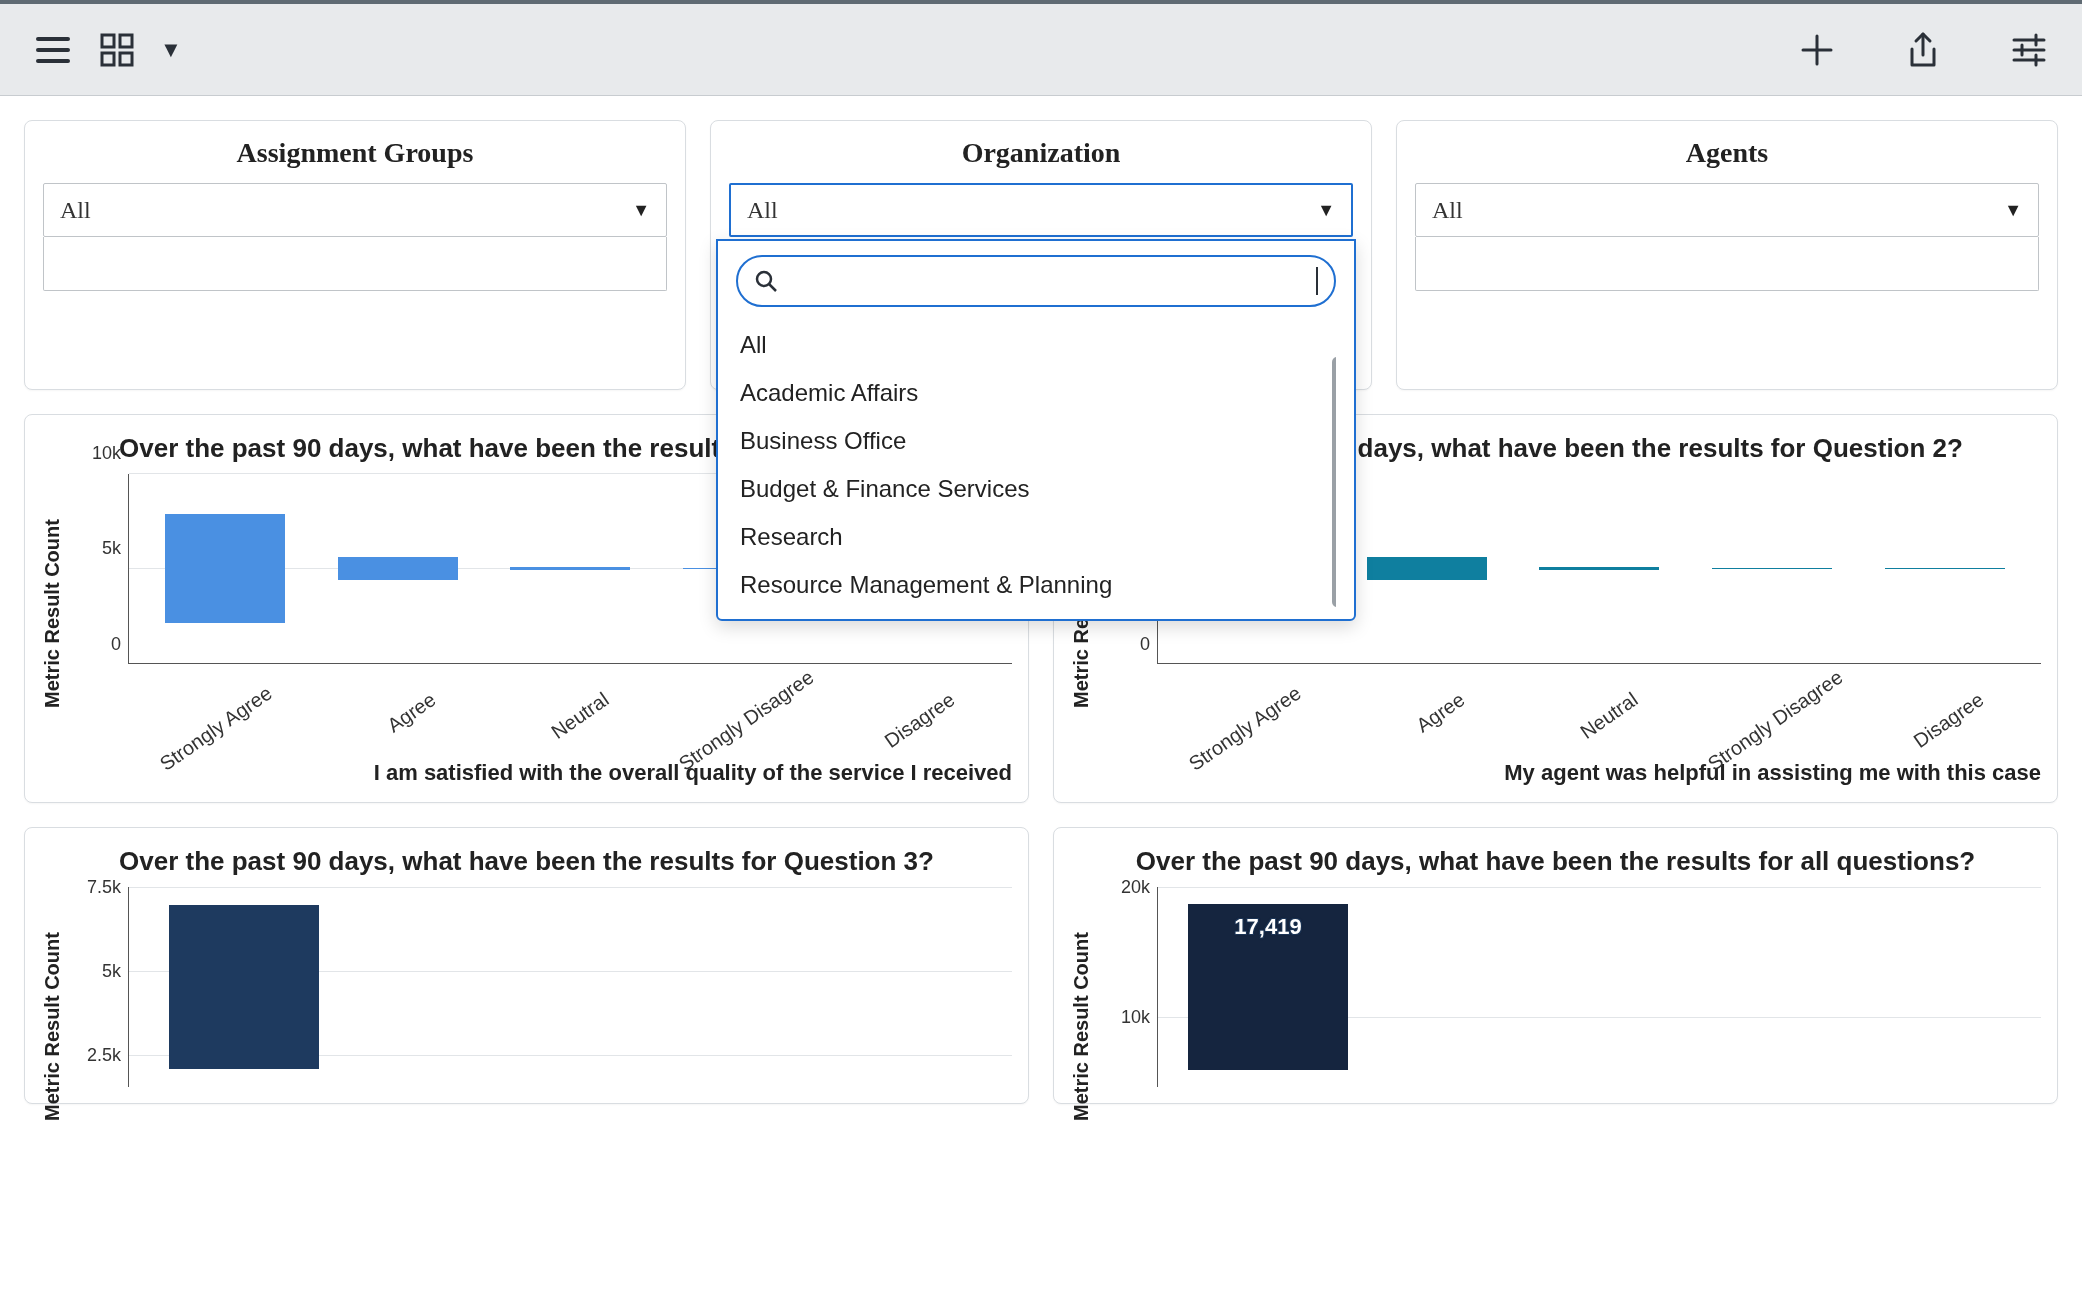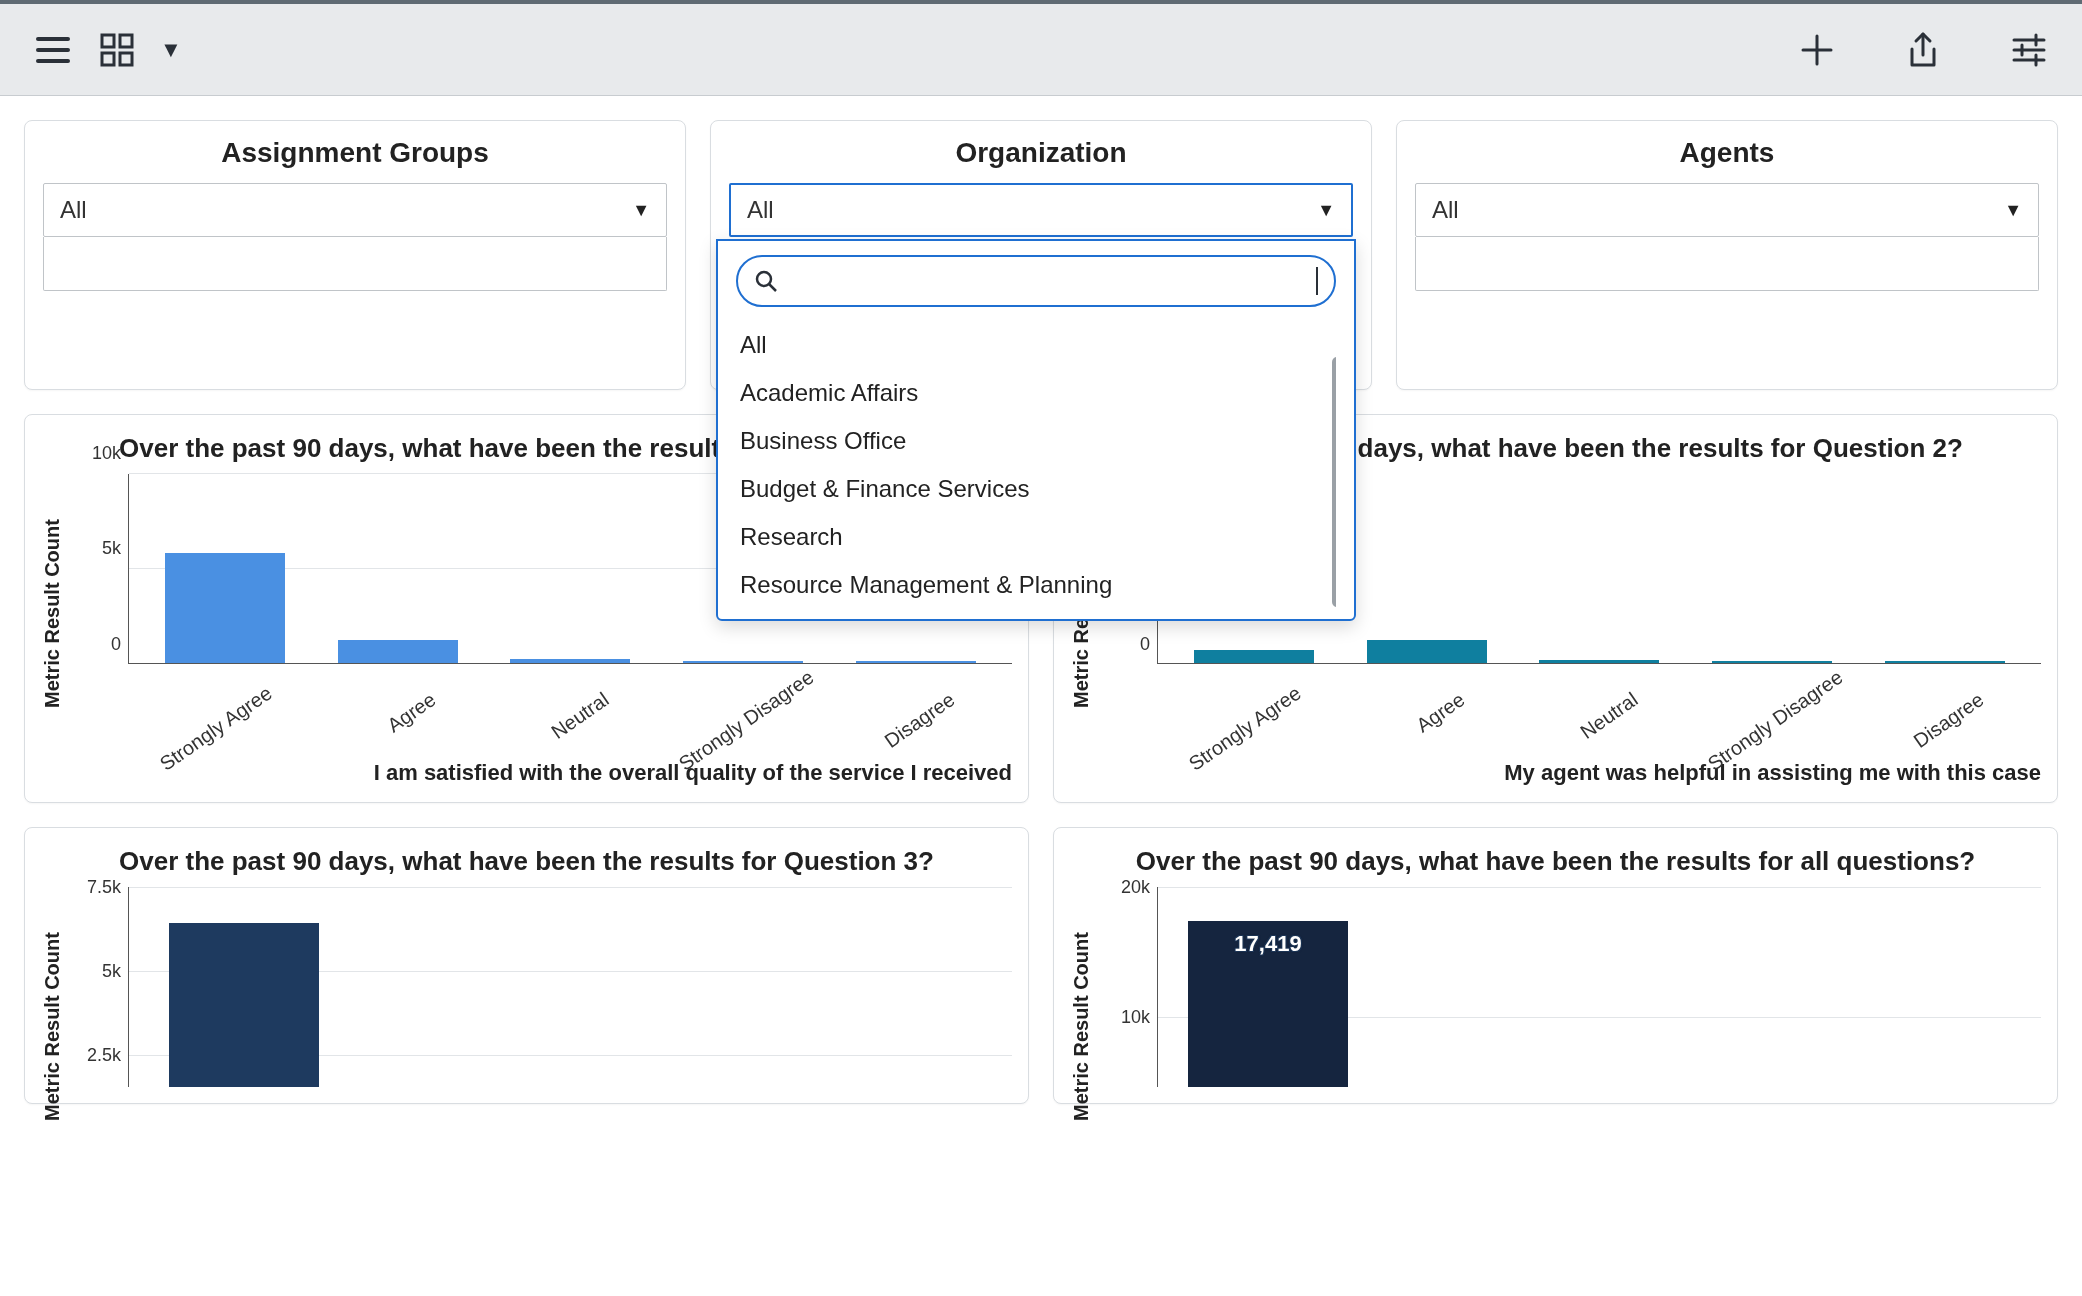--- a/index.html
+++ b/index.html
@@ -10,21 +10,21 @@
   .topbar .icon-btn { width: 46px; height: 46px; display: flex; align-items: center; justify-content: center; cursor: pointer; }
   .topbar .title { font-size: 36px; font-weight: 600; color: #2a3038; margin-left: 16px; }
   .topbar .title-dd { margin-left: 20px; font-size: 22px; color: #2a3038; cursor: pointer; }
   .topbar .spacer { flex: 1; }
   .topbar .right-icons { display: flex; gap: 60px; align-items: center; }
   svg { display: block; }
 
   
   .main { position: relative; padding: 24px; height: calc(100% - 92px); overflow: hidden; }
   .filters-row { display: flex; gap: 24px; margin-bottom: 24px; }
-  .filter-card { flex: 1; background: #fff; border: 1px solid #d9dde1; border-radius: 8px; padding: 16px 18px 18px; box-shadow: 0 1px 2px rgba(0,0,0,0.04); min-height: 270px; }
+  .filter-card { flex: 1; background: #fff; border: 1px solid #d9dde1; border-radius: 8px; padding: 16px 18px 18px; box-shadow: 0 1px 2px rgba(0,0,0,0.04); min-height: 270px; font-family: Liberation Serif, serif; }
   .filter-card h3 { text-align: center; font-size: 28px; font-weight: 700; color: #222; margin-bottom: 14px; }
   .select-box { border: 1px solid #c0c4c8; border-radius: 2px; height: 54px; display: flex; align-items: center; padding: 0 16px; justify-content: space-between; cursor: pointer; background: #fff; font-size: 24px; color: #333; }
   .select-box.focused { border: 2px solid #1f6fd1; }
   .select-caret { font-size: 18px; color: #222; }
   .below-box { border: 1px solid #c0c4c8; border-top: none; border-radius: 0 0 2px 2px; height: 54px; background: #fff; }
 
   
   .dropdown-popup { position: absolute; background: #fff; border: 2px solid #1f6fd1; border-radius: 0 0 6px 6px; box-shadow: 0 6px 18px rgba(0,0,0,0.15); z-index: 50; padding: 14px 18px 10px; }
   .dropdown-popup .search-wrap { border: 2px solid #1f6fd1; border-radius: 999px; height: 52px; display: flex; align-items: center; padding: 0 16px; gap: 10px; margin-bottom: 14px; }
   .dropdown-popup .search-wrap input { border: none; outline: none; font-size: 22px; flex: 1; background: transparent; }
@@ -36,21 +36,21 @@
   .charts-grid { display: grid; grid-template-columns: 1fr 1fr; gap: 24px; }
   .chart-card { background: #fff; border: 1px solid #d9dde1; border-radius: 8px; padding: 18px 16px 16px; box-shadow: 0 1px 2px rgba(0,0,0,0.04); position: relative; }
   .chart-card h4 { text-align: center; font-size: 26px; font-weight: 700; color: #222; margin-bottom: 10px; }
   .chart-area { display: flex; height: 280px; position: relative; }
   .y-axis-label { writing-mode: vertical-rl; transform: rotate(180deg); font-size: 20px; font-weight: 700; color: #222; text-align: center; margin-right: 4px; }
   .plot-wrap { flex: 1; display: flex; flex-direction: column; }
   .plot { flex: 1; position: relative; border-left: 1px solid #555; border-bottom: 1px solid #555; margin-left: 60px; }
   .y-ticks { position: absolute; left: -60px; top: 0; bottom: 0; width: 56px; }
   .y-tick { position: absolute; right: 4px; font-size: 18px; color: #333; transform: translateY(-50%); }
   .gridline { position: absolute; left: 0; right: 0; height: 1px; background: #e2e5e8; }
-  .bars { position: absolute; left: 0; right: 0; bottom: 0; top: 0; display: flex; align-items: flex-end; justify-content: space-around; padding: 0 10px; }
+  .bars { position: absolute; left: 0; right: 0; bottom: 0; top: 0; display: flex; align-items: center; justify-content: space-around; padding: 0 10px; }
   .bar { width: 120px; background: #4a90e2; position: relative; }
   .bar.teal { background: #0f7f9f; }
   .bar.navy { background: #1e3a5f; }
   .bar.darknavy { background: #15253f; }
   .bar .datalabel { position: absolute; top: 10px; left: 50%; transform: translateX(-50%); color: #fff; font-weight: 700; font-size: 22px; text-shadow: 0 0 3px rgba(0,0,0,0.4), -1px -1px 0 #1e3a5f, 1px -1px 0 #1e3a5f, -1px 1px 0 #1e3a5f, 1px 1px 0 #1e3a5f; }
   .x-labels { display: flex; justify-content: space-around; margin-left: 60px; padding: 6px 10px 0; height: 90px; }
   .x-label { font-size: 20px; color: #333; transform: rotate(-35deg); transform-origin: top right; text-align: right; width: 120px; white-space: nowrap; position: relative; top: 18px; left: -30px; }
   .subtitle { text-align: right; font-size: 22px; font-weight: 700; color: #222; margin-top: 6px; }
 
   .chart-card.short .chart-area { height: 200px; }

